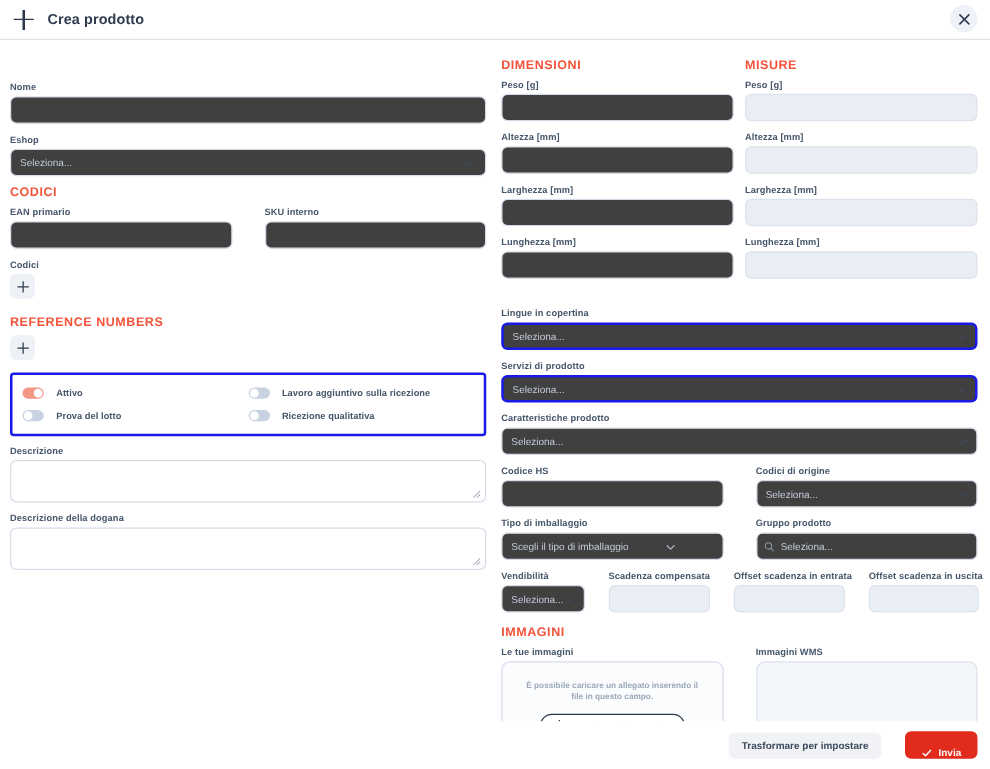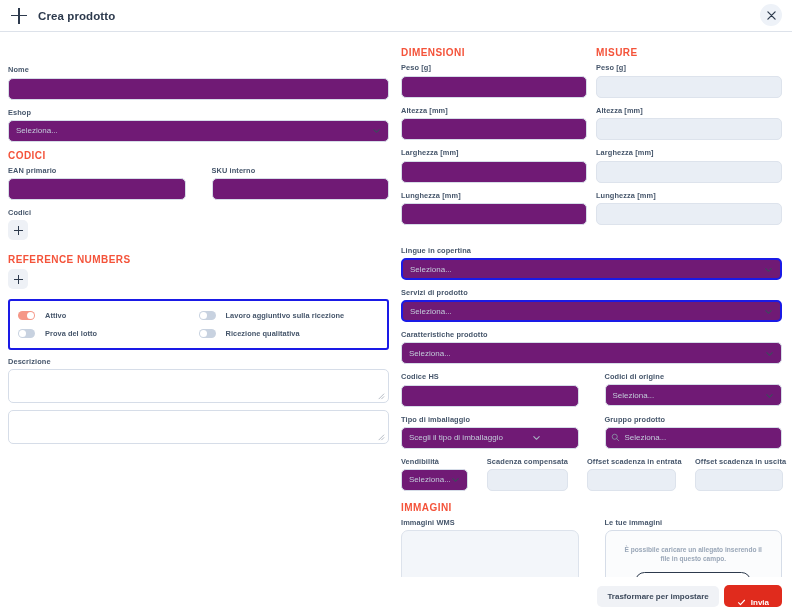--- a/index.html
+++ b/index.html
@@ -54,21 +54,21 @@
   .lbl {
     font-size:7.4px; font-weight:bold; color:#46566b;
     line-height:11px; margin-bottom:2px; letter-spacing:.1px;
     white-space:nowrap;
   }
   .fld { margin-bottom:7px; }
 
   input.tb, .selbox, .tbox {
     width:100%; height:22px;
     border:1px solid #d6dde8; border-radius:5px;
-    background:#701a75; font-size:8px; color:#3d4a5c;
+    background:#404040; font-size:8px; color:#3d4a5c;
     padding:0 7px; outline:none;
     font-family:"Liberation Sans", sans-serif;
   }
   input.tb::placeholder { color:#c3ccda; }
   input.tb[disabled], .tb.disabled {
     background:#e9eef5; border-color:#dde3ec;
   }
 
   .selbox {
     display:flex; align-items:center; justify-content:space-between;
@@ -149,21 +149,21 @@
   .dz-plus:after{top:3.5px;left:0;height:1.3px;width:8px;}
   .wmsbox {
     width:100%; height:75px; border:1px solid #dde3ec; border-radius:7px;
     background:#f3f6fa;
   }
 
   
   .footer {
     position:absolute; left:0; bottom:0; width:792px; height:38px;
     display:flex; align-items:center; justify-content:flex-end;
-    padding-right:10px; gap:5px; background:#fff;
+    padding-right:10px; gap:19px; background:#fff;
   }
   .btn-sec {
     height:21px; padding:0 10px; border-radius:5px; background:#f0f2f6;
     border:none; font-size:8px; color:#3d4a5c; font-weight:bold;
     display:flex; align-items:center; cursor:pointer;
     font-family:"Liberation Sans", sans-serif;
   }
   .btn-prim {
     height:22px; padding:0 13px; border-radius:5px; background:#e02b1d;
     border:none; font-size:8px; color:#fff; font-weight:bold;
@@ -266,20 +266,21 @@
       <div class="fld">
         <div class="lbl">Descrizione</div>
         <div class="tarea">
           <svg class="grip" viewBox="0 0 10 10">
             <path d="M9 3 L3 9 M9 6 L6 9" stroke="#6b788a" stroke-width="1" fill="none"></path>
           </svg>
         </div>
       </div>
 
       <div class="fld">
+        <div class="lbl">Descrizione della dogana</div>
         <div class="tarea">
           <svg class="grip" viewBox="0 0 10 10">
             <path d="M9 3 L3 9 M9 6 L6 9" stroke="#6b788a" stroke-width="1" fill="none"></path>
           </svg>
         </div>
       </div>
     </div>
 
     <div class="col col2" style="top:14px;">
       <div class="sec-title">DIMENSIONI</div>
@@ -429,32 +430,32 @@
         </div>
         <div style="width:88px;">
           <div class="lbl">Offset scadenza in uscita</div>
           <input class="tb" type="text" disabled="" value="" style="">
         </div>
       </div>
 
       <div class="sec-title" style="margin-top:10px;">IMMAGINI</div>
       <div class="row2">
         <div>
-          <div class="lbl">Immagini WMS</div>
-          <div class="wmsbox"></div>
-        </div>
-        <div>
           <div class="lbl">Le tue immagini</div>
           <div class="dropzone">
             <div class="dz-text">È possibile caricare un allegato inserendo il file in questo campo.</div>
             <div class="dz-btn">
               <span class="dz-plus"></span>
               <span>Scegliere l'immagine</span>
             </div>
           </div>
+        </div>
+        <div>
+          <div class="lbl">Immagini WMS</div>
+          <div class="wmsbox"></div>
         </div>
       </div>
     </div>
 
   </div>
 
   <div class="footer">
     <button class="btn-sec">Trasformare per impostare</button>
     <button class="btn-prim">
       <svg width="9" height="9" viewBox="0 0 12 12">

